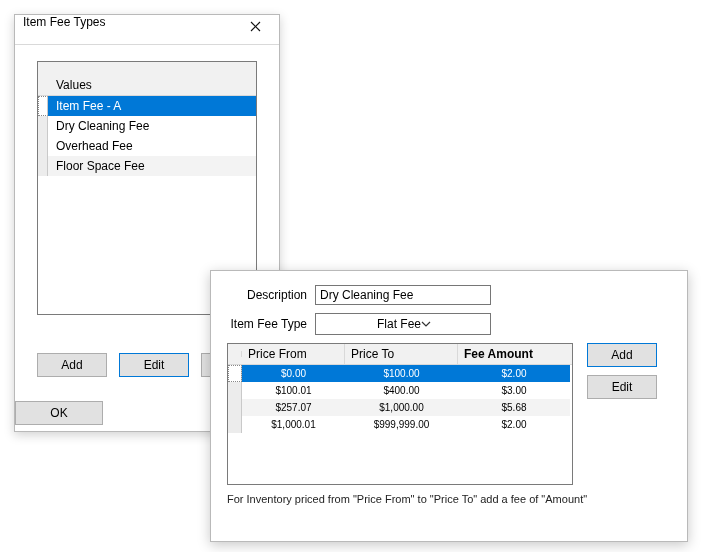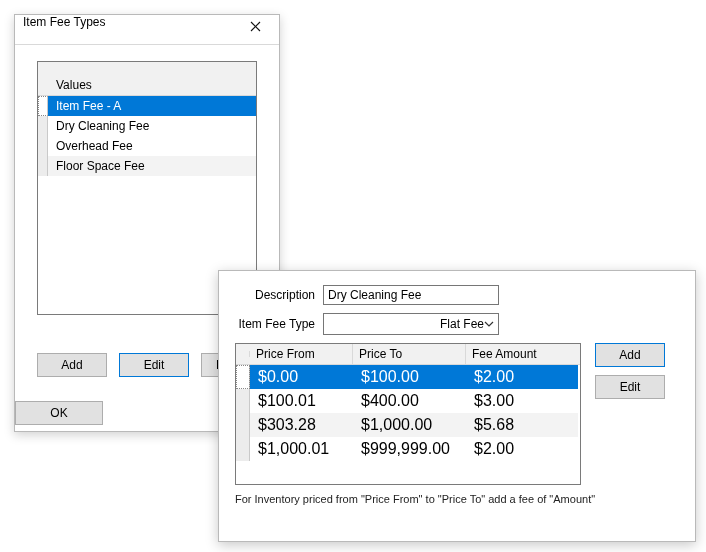--- a/index.html
+++ b/index.html
@@ -94,21 +94,21 @@
     border: 1px solid #adadad;
     font-family: inherit;
     font-size: 12px;
     cursor: pointer;
   }
   .win-btn.primary { border: 1.5px solid #0078d7; }
 
   
   .win2 {
     position: absolute;
-    left: 218px; top: 270px;
+    left: 210px; top: 270px;
     width: 478px; height: 272px;
     background: #fff;
     border: 1px solid #b9b9b9;
     box-shadow: 0 3px 12px rgba(0,0,0,0.22);
     padding: 14px 16px 8px 16px;
   }
   .formrow {
     display: flex;
     align-items: center;
     margin-bottom: 8px;
@@ -126,21 +126,21 @@
     font-family: inherit;
     font-size: 12px;
     background: #fff;
   }
   .combo {
     height: 22px;
     width: 176px;
     border: 1px solid #767676;
     display: flex;
     align-items: center;
-    justify-content: flex-end;
+    justify-content: center;
     padding: 0 4px 0 6px;
     background: #fff;
     cursor: pointer;
   }
   .combo .caret svg { display: block; }
 
   .gridwrap {
     display: flex;
     gap: 14px;
   }
@@ -154,25 +154,25 @@
   .gridhead, .gridrow {
     display: grid;
     grid-template-columns: 14px 103px 113px 112px;
     align-items: center;
   }
   .gridhead {
     background: #f1f1f1;
     border-bottom: 1px solid #d9d9d9;
   }
   .gh { padding: 3px 6px; font-size: 12px; border-right: 1px solid #d9d9d9; }
-  .gh:last-child { border-right: none; }
+  .gh:last-child { border-right: none; font-weight: bold; }
   .gc {
     padding: 3px 8px;
-    font-size: 16px;
-    text-align: left;
+    font-size: 10px;
+    text-align: center;
   }
   .gc.handle {
     padding: 0;
     background: #ececec;
     border-right: 1px solid #c9c9c9;
     height: 100%;
   }
   .gridrow.alt .gc:not(.handle) { background: #f3f3f3; }
   .gridrow.sel .gc:not(.handle) { background: #0078d7; color: #fff; }
   .gridrow.sel .gc.handle {
@@ -272,21 +272,21 @@
           <div class="gc">$2.00</div>
         </div>
         <div class="gridrow">
           <div class="gc handle"></div>
           <div class="gc">$100.01</div>
           <div class="gc">$400.00</div>
           <div class="gc">$3.00</div>
         </div>
         <div class="gridrow alt">
           <div class="gc handle"></div>
-          <div class="gc">$303.28</div>
+          <div class="gc">$257.07</div>
           <div class="gc">$1,000.00</div>
           <div class="gc">$5.68</div>
         </div>
         <div class="gridrow">
           <div class="gc handle"></div>
           <div class="gc">$1,000.01</div>
           <div class="gc">$999,999.00</div>
           <div class="gc">$2.00</div>
         </div>
       </div>

